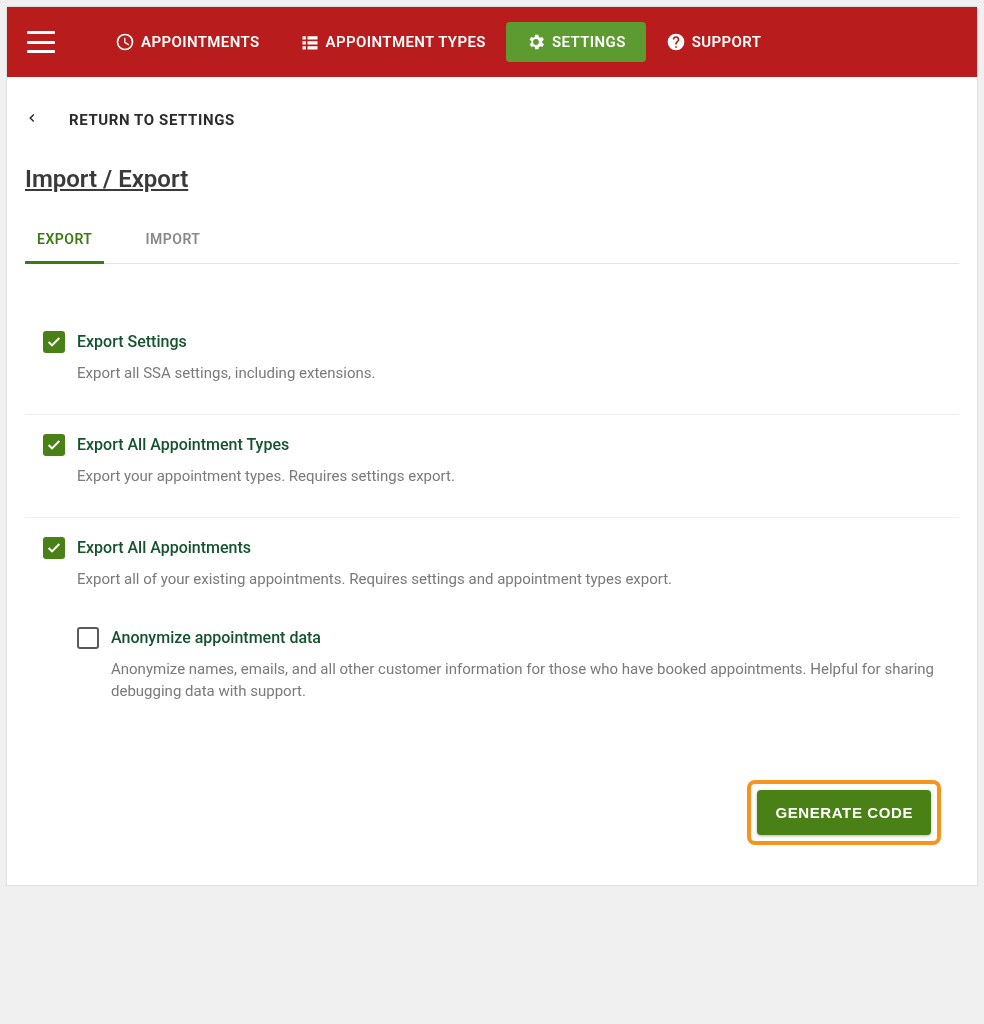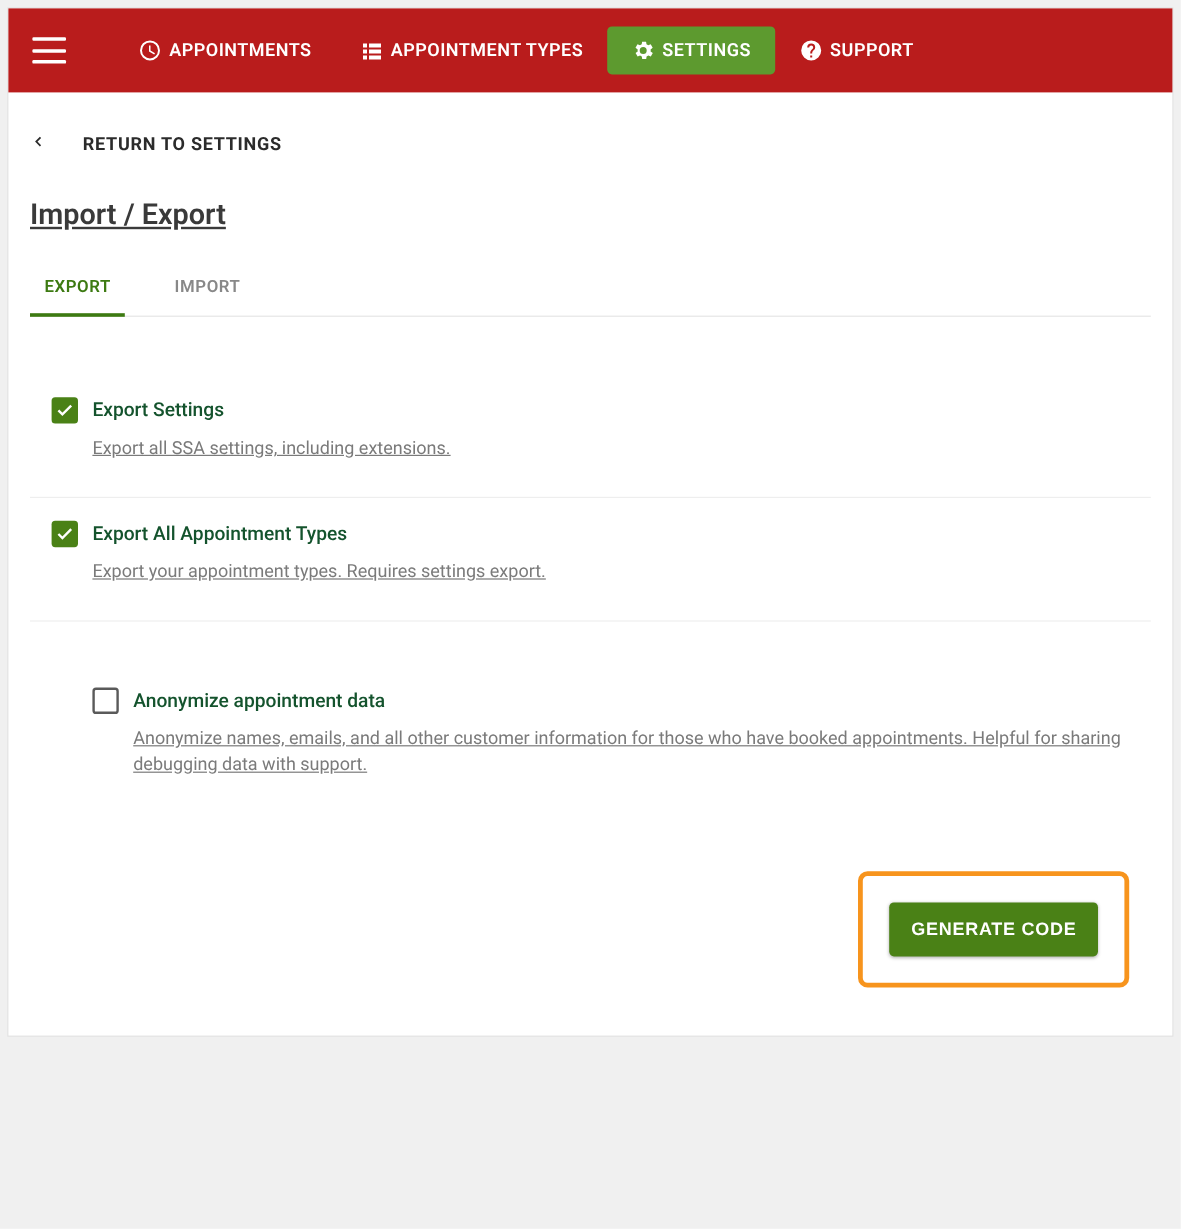--- a/index.html
+++ b/index.html
@@ -116,34 +116,34 @@
   align-items: center;
   justify-content: center;
   cursor: pointer;
   margin-top: 1px;
 }
 .cb.checked { background: #4a8116; }
 .cb.unchecked { border: 2px solid #5a5a5a; background: #fff; }
 .cb svg { width: 16px; height: 16px; stroke: #fff; fill: none; stroke-width: 3; }
 .opt-texts { flex: 1; }
 .opt-title { font-size: 16px; font-weight: 500; color: #14532d; line-height: 24px; }
-.opt-desc { font-size: 15px; color: #7a7a7a; margin-top: 8px; line-height: 22px; text-decoration: underline; }
+.opt-desc { font-size: 15px; color: #7a7a7a; margin-top: 8px; line-height: 22px; }
 .sub-options { margin-top: 36px; padding-left: 34px; }
 .sub-opt { margin-bottom: 34px; }
 .sub-opt:last-child { margin-bottom: 0; }
 .action-row {
   display: flex;
   justify-content: flex-end;
   padding: 18px 18px 0 0;
   margin-top: 30px;
 }
 .gen-btn-wrap {
   border: 4px solid #f7941d;
   border-radius: 8px;
-  padding: 22px;
+  padding: 6px;
 }
 .gen-btn {
   background: #4a8116;
   color: #fff;
   font-weight: 600;
   font-size: 15px;
   letter-spacing: 0.6px;
   padding: 14px 18px;
   border: none;
   border-radius: 4px;
@@ -236,20 +236,31 @@
             </svg>
         </div>
         <div class="opt-texts">
           <div class="opt-title">Export All Appointment Types</div>
           <div class="opt-desc">Export your appointment types. Requires settings export.</div>
         </div>
       </div>
     </div>
 
     <div class="option-group last">
+      <div class="opt-row">
+        <div class="cb checked">
+          <svg viewBox="0 0 24 24">
+              <polyline points="4 12 9 17 20 6"></polyline>
+            </svg>
+        </div>
+        <div class="opt-texts">
+          <div class="opt-title">Export All Appointments</div>
+          <div class="opt-desc">Export all of your existing appointments. Requires settings and appointment types export.</div>
+        </div>
+      </div>
 
       <div class="sub-options">
         <div class="sub-opt">
           <div class="opt-row">
             <div class="cb unchecked"></div>
             <div class="opt-texts">
               <div class="opt-title">Anonymize appointment data</div>
               <div class="opt-desc">Anonymize names, emails, and all other customer information for those who have booked appointments. Helpful for sharing debugging data with support.</div>
             </div>
           </div>

